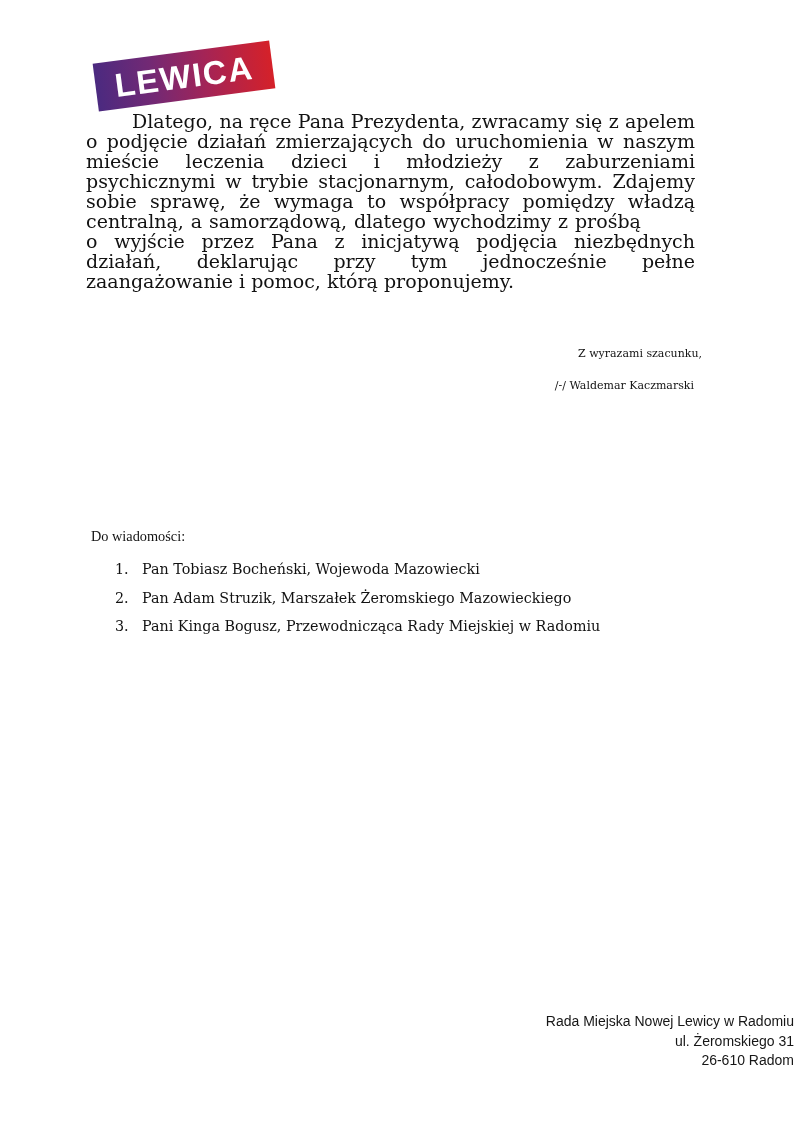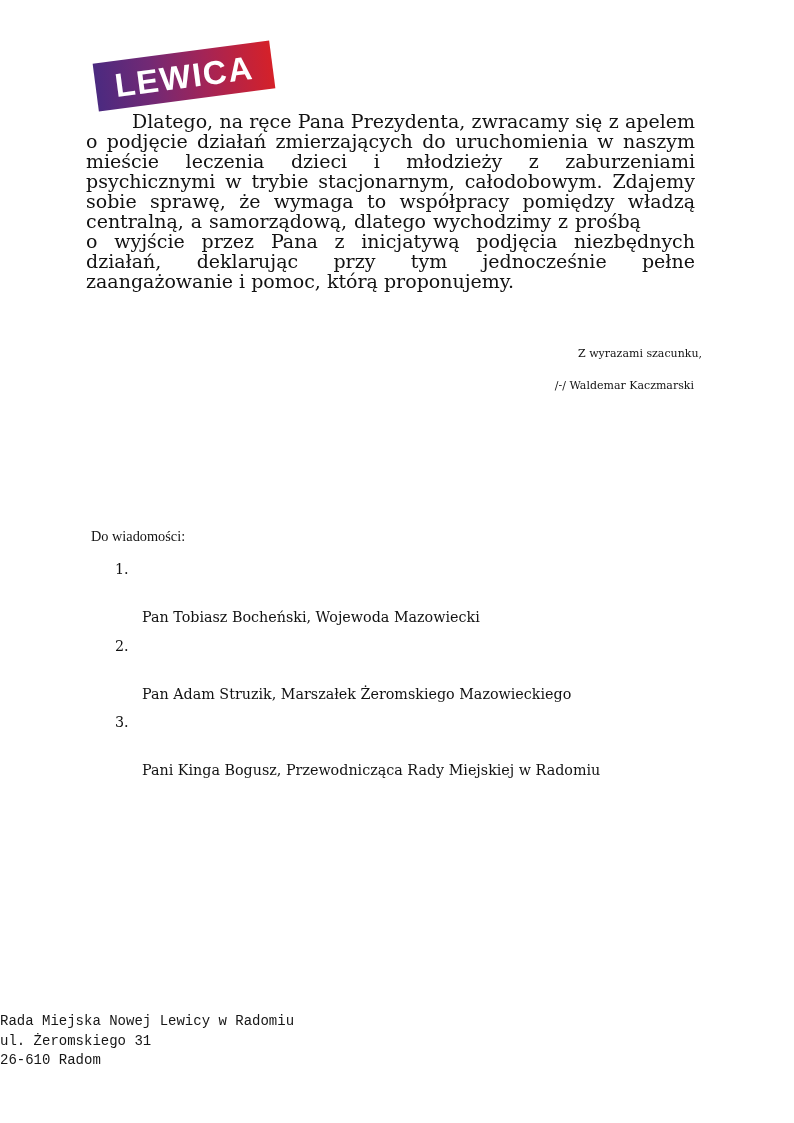--- a/index.html
+++ b/index.html
@@ -89,31 +89,30 @@
   .cc-item {
     display: flex;
     padding-left: 24px;
     margin-bottom: 8.5px;
   }
   .cc-item .num {
     flex: 0 0 27px;
   }
   .cc-item .txt {
     flex: 1 1 auto;
-    margin-top: 48px;
   }
 
   
   .footer {
     position: absolute;
     left: 0;
     top: 1012px;
     width: 100%;
-    text-align: left;
-    font-family: Liberation Mono, monospace;
+    text-align: right;
+    font-family: Liberation Sans, sans-serif;
     font-size: 14px;
     line-height: 19.5px;
     color: #161616;
   }
   .footer p { margin: 0; }
 </style>
 </head>
 <body>
 
 <div class="page">

